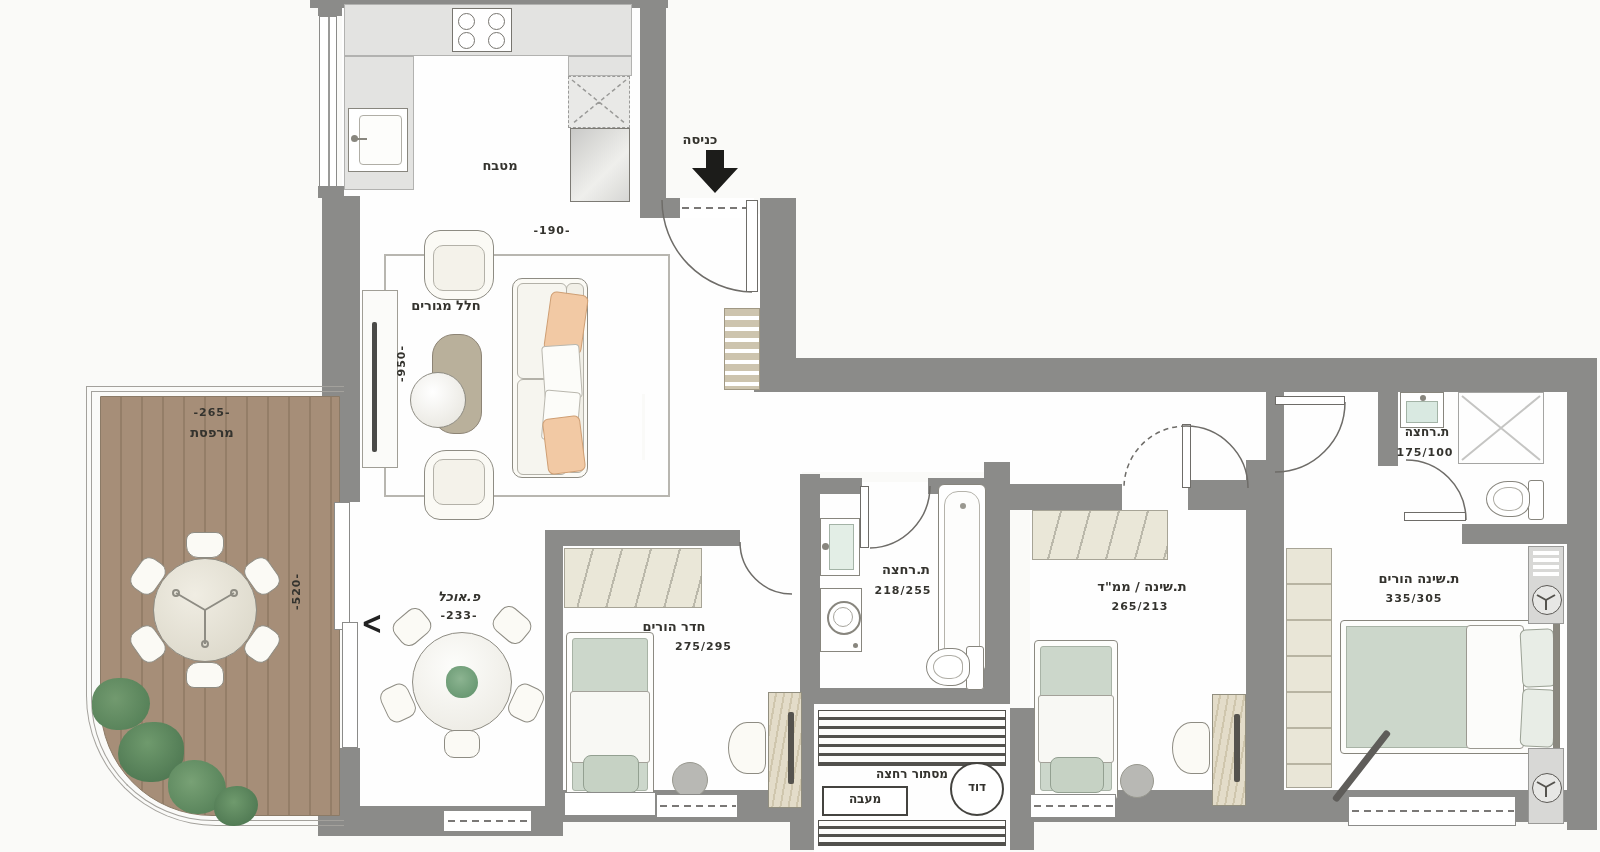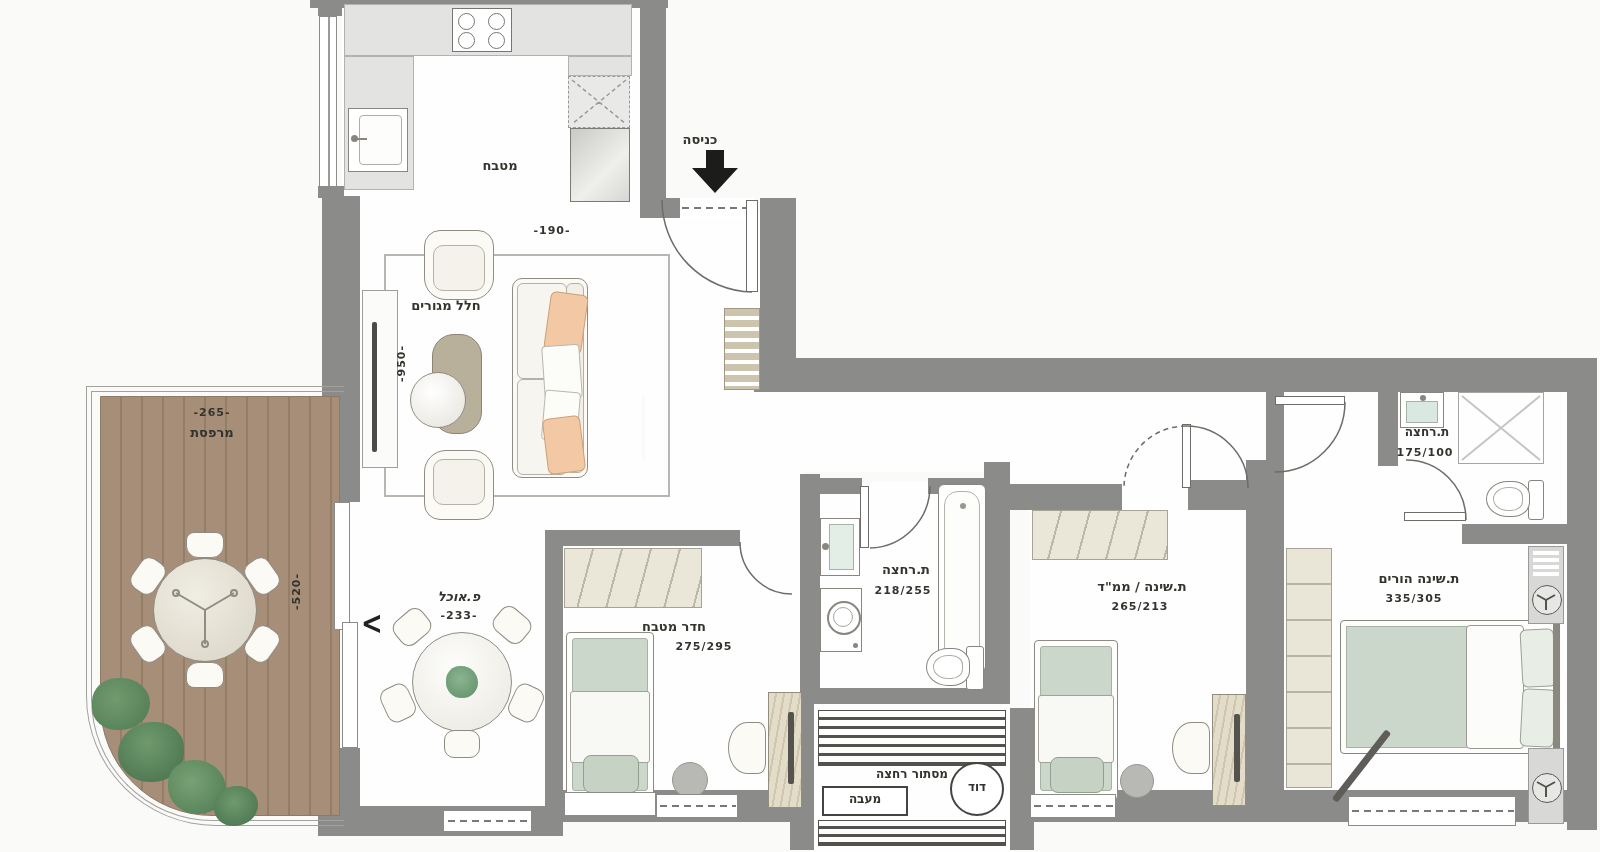--- a/index.html
+++ b/index.html
@@ -257,22 +257,22 @@
   <div class="lbl" dir="rtl" style="left:440px;top:126px;width:120px;margin-top:32px;">מטבח</div>
   <div class="lbl" dir="rtl" style="left:655px;top:132px;width:90px;">כניסה</div>
   <div class="lbl dim" style="left:512px;top:224px;width:80px;">-190-</div>
   <div class="lbl" dir="rtl" style="left:386px;top:298px;width:120px;">חלל מגורים</div>
   <div class="lbl dim vert" style="left:378px;top:357px;width:46px;">-950-</div>
   <div class="lbl dim" style="left:162px;top:406px;width:100px;">-265-</div>
   <div class="lbl" dir="rtl" style="left:162px;top:425px;width:100px;">מרפסת</div>
   <div class="lbl dim vert" style="left:273px;top:585px;width:46px;">-520-</div>
   <div class="lbl" dir="rtl" style="left:399px;top:589px;width:120px;font-style:italic;">פ.אוכל</div>
   <div class="lbl dim" style="left:419px;top:609px;width:80px;">-233-</div>
-  <div class="lbl" dir="rtl" style="left:614px;top:619px;width:120px;">חדר מטבח</div>
-  <div class="lbl dim" style="left:644px;top:640px;width:120px;">275/295</div>
+  <div class="lbl" dir="rtl" style="left:614px;top:619px;width:120px;">חדר הורים</div>
+  <div class="lbl dim" style="left:612px;top:640px;width:120px;text-align:right;">275/295</div>
   <div class="lbl" dir="rtl" style="left:846px;top:562px;width:120px;">ת.רחצה</div>
   <div class="lbl dim" style="left:843px;top:584px;width:120px;">218/255</div>
   <div class="lbl" dir="rtl" style="left:1072px;top:579px;width:140px;">ת.שינה / ממ"ד</div>
   <div class="lbl dim" style="left:1080px;top:600px;width:120px;">265/213</div>
   <div class="lbl" dir="rtl" style="left:1367px;top:425px;width:120px;font-size:12px;">ת.רחצה</div>
   <div class="lbl dim" style="left:1365px;top:446px;width:120px;">175/100</div>
   <div class="lbl" dir="rtl" style="left:1359px;top:571px;width:120px;">ת.שינה הורים</div>
   <div class="lbl dim" style="left:1354px;top:592px;width:120px;">335/305</div>
   <div class="lbl" dir="rtl" style="left:852px;top:767px;width:120px;font-size:12px;">מסתור רחצה</div>
   <div class="lbl" dir="rtl" style="left:824px;top:792px;width:82px;font-size:12px;">מעבה</div>

